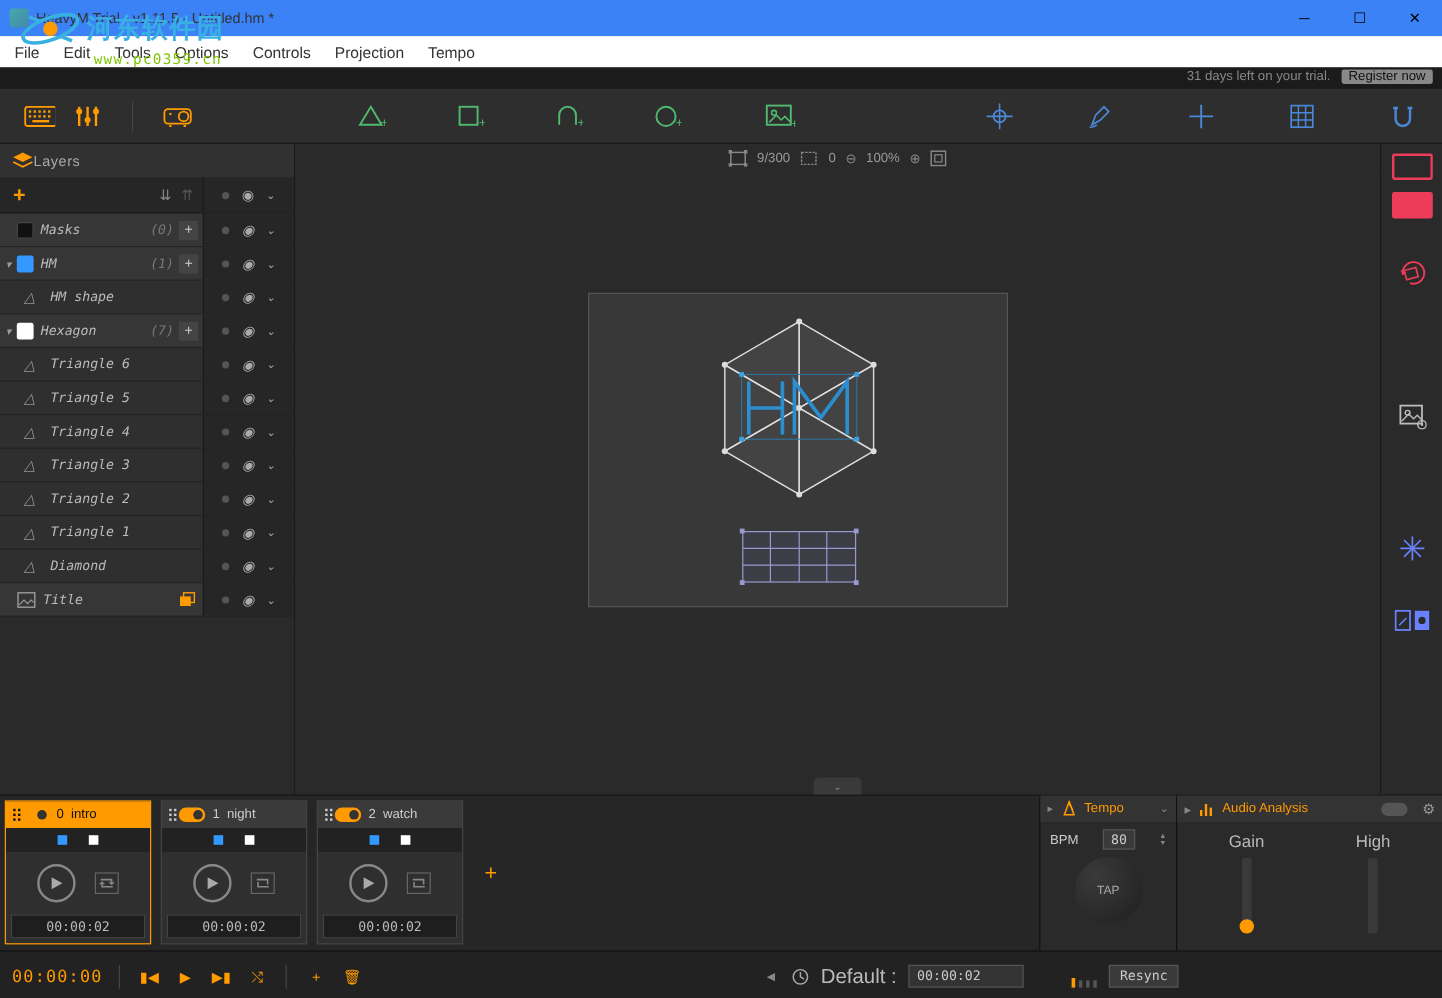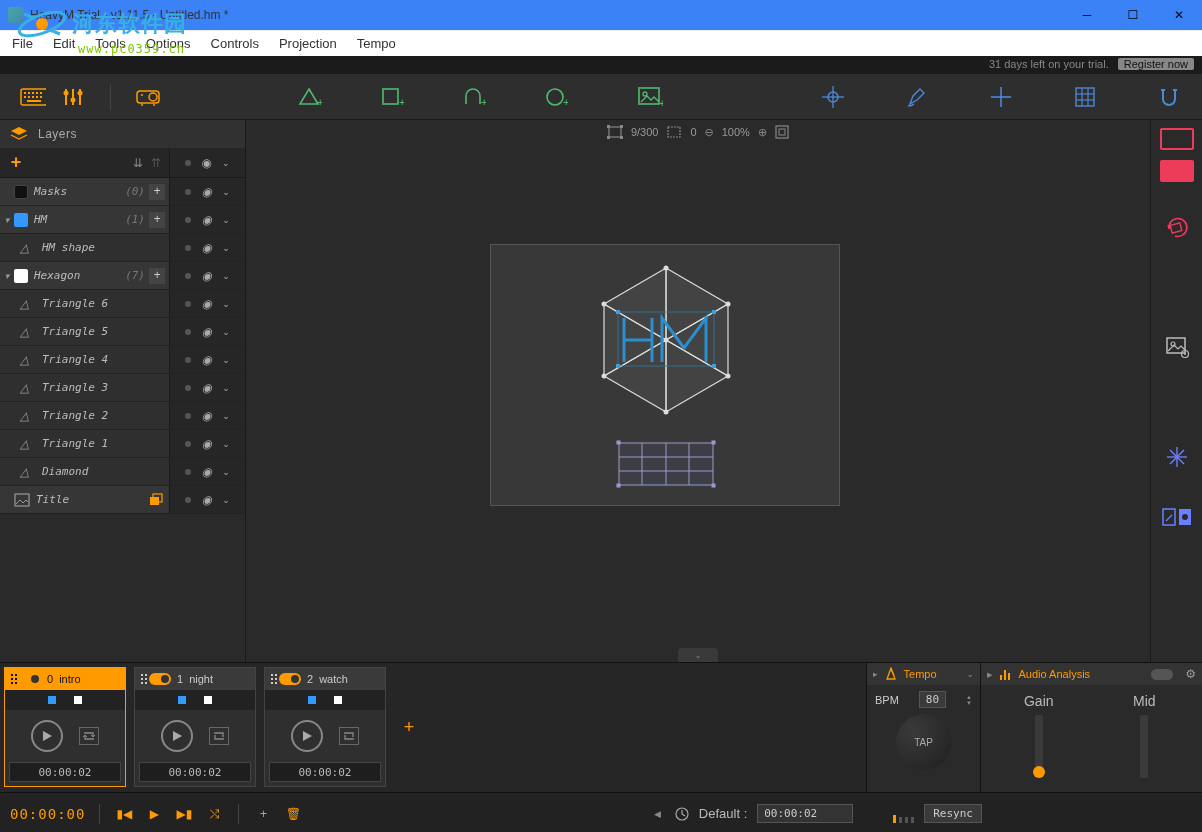--- a/index.html
+++ b/index.html
@@ -32,21 +32,21 @@
 .tb-group { display: flex; gap: 14px; align-items: center; }
 .tb-sep { width: 1px; height: 26px; background: #444; margin: 0 16px; }
 .tb-icon { width: 26px; height: 24px; display: flex; align-items: center; justify-content: center; cursor: pointer; }
 .tb-spacer { flex: 1; }
 
 
 .main { display: flex; height: 542px; }
 
 
 .layers-panel { width: 246px; background: #2a2a2a; display: flex; flex-direction: column; border-right: 1px solid #1a1a1a; }
-.panel-header { height: 28px; background: #313131; display: flex; align-items: center; padding: 0 10px; gap: 10px; font-family: monospace; font-size: 12px; letter-spacing: 0.5px; }
+.panel-header { height: 28px; background: #313131; display: flex; align-items: center; padding: 0 10px; font-family: monospace; font-size: 12px; letter-spacing: 0.5px; }
 .panel-header svg { color: #ff9a00; }
 .layer-toprow { height: 30px; background: #262626; display: flex; align-items: center; border-bottom: 1px solid #1a1a1a; }
 .layer-add { width: 32px; text-align: center; color: #ff9a00; font-size: 18px; font-weight: bold; }
 .layer-controls-spacer { flex: 1; }
 .layer-row { height: 28px; display: flex; align-items: center; border-bottom: 1px solid #222; background: #2f2f2f; font-style: italic; }
 .layer-row.parent { background: #363636; }
 .layer-row .chevron { width: 14px; text-align: center; color: #999; font-size: 9px; }
 .layer-row .swatch { width: 14px; height: 14px; border-radius: 2px; margin-right: 6px; }
 .layer-row .shape-icon { width: 16px; color: #999; margin-right: 6px; margin-left: 20px; }
 .layer-row .name { font-family: monospace; font-size: 11px; color: #bbb; flex: 1; }
@@ -112,21 +112,21 @@
 .slider-col .lbl { font-size: 14px; color: #bbb; margin-bottom: 6px; }
 .slider-track { width: 8px; flex: 1; background: #3a3a3a; border-radius: 2px; position: relative; margin-bottom: 6px; }
 .slider-thumb { width: 12px; height: 12px; background: #ff9a00; border-radius: 50%; position: absolute; left: -2px; }
 
 
 .bottombar { height: 42px; background: #222; display: flex; align-items: center; padding: 0 10px; gap: 10px; border-top: 1px solid #111; }
 .bb-time { color: #ff9a00; font-family: monospace; font-size: 14px; letter-spacing: 1px; }
 .bb-btn { color: #ff9a00; width: 20px; text-align: center; cursor: pointer; }
 .bb-sep { width: 1px; height: 20px; background: #444; margin: 0 4px; }
 .bb-input { background: #333; border: 1px solid #555; color: #ccc; font-family: monospace; font-size: 11px; padding: 2px 6px; width: 96px; }
-.bb-label { color: #bbb; font-size: 13px; }
+.bb-label { color: #bbb; font-size: 17px; }
 .bb-btn-box { background: #3a3a3a; border: 1px solid #555; color: #ccc; font-size: 11px; padding: 2px 8px; font-family: monospace; }
 
 svg { display: block; }
 </style>
 </head>
 <body>
 
 <div class="watermark">
   <div class="logo-line">
     <svg width="52" height="40" viewBox="0 0 52 40">
@@ -700,21 +700,21 @@
         <span class="gear">⚙</span>
       </div>
     <div class="audio-body">
       <div class="slider-col">
           <div class="lbl">Gain</div>
           <div class="slider-track">
             <div class="slider-thumb" style="bottom:0"></div>
           </div>
         </div>
       <div class="slider-col">
-          <div class="lbl">Mid</div>
+          <div class="lbl">High</div>
           <div class="slider-track"></div>
         </div>
     </div>
   </div>
 </div>
 
 <div class="bottombar">
   <span class="bb-time">00:00:00</span>
   <div class="bb-sep"></div>
   <span class="bb-btn">▮◀</span>

